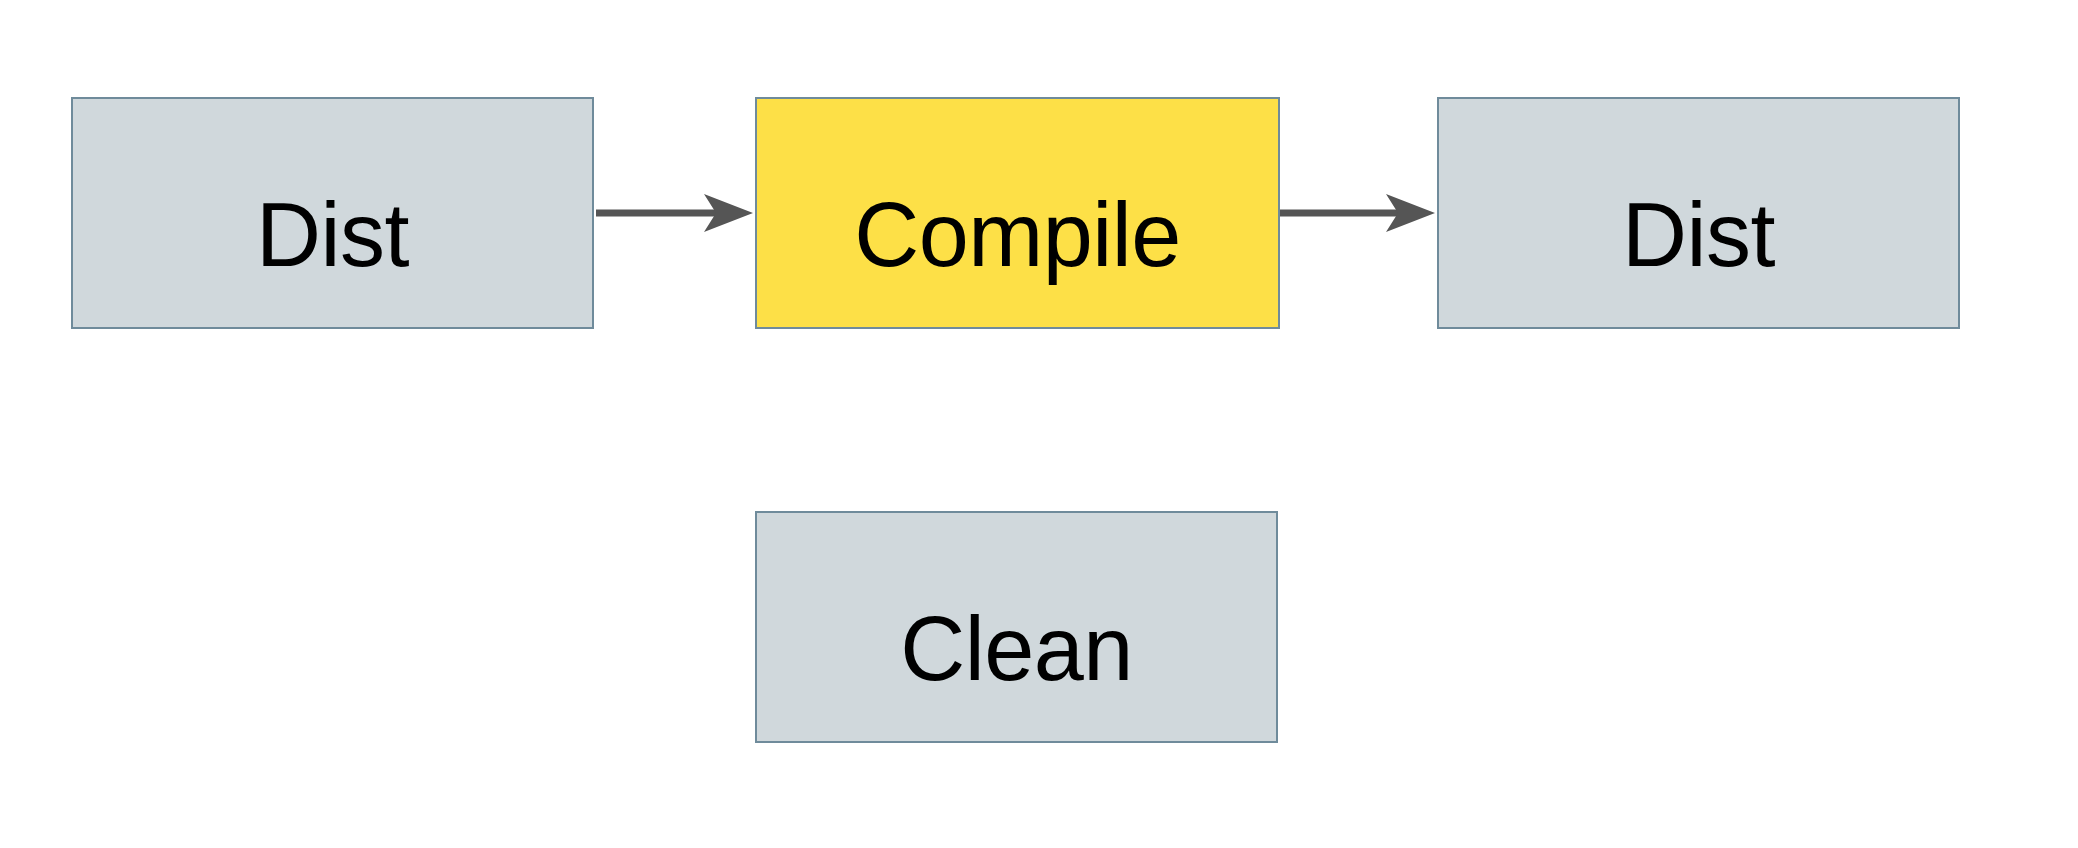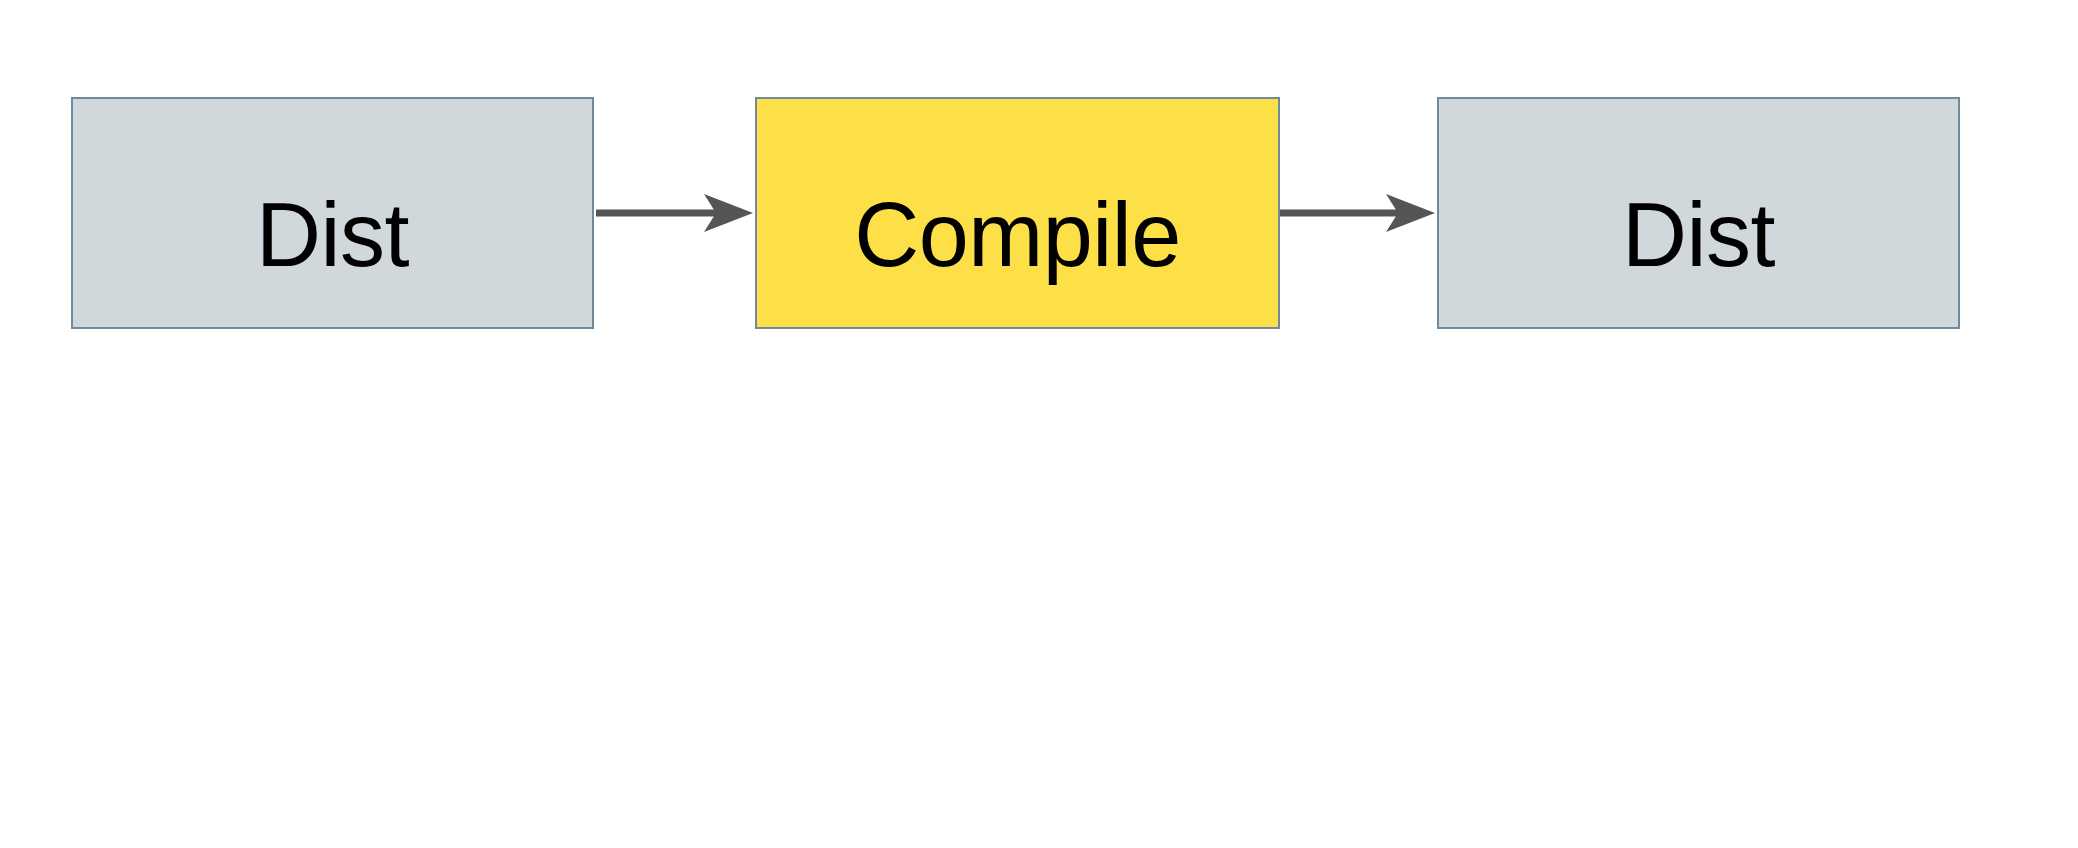--- a/index.html
+++ b/index.html
@@ -91,14 +91,17 @@
   </div>
 
   <div class="node" style="left: 755px; top: 97px; width: 525px; height: 232px; background: #fde047; border-color: rgb(111, 139, 155); border-width: 2px;">
     <span class="node-label" style="font-size: 90px; color: rgb(0, 0, 0);">Compile</span>
   </div>
 
   <div class="node" style="left: 1437px; top: 97px; width: 523px; height: 232px; background: rgb(208, 216, 220); border-color: rgb(111, 139, 155); border-width: 2px;">
     <span class="node-label" style="font-size: 90px; color: rgb(0, 0, 0);">Dist</span>
   </div>
 
+  <div class="node" style="left: 755px; top: 511px; width: 523px; height: 232px; background: rgb(208, 216, 220); border-color: rgb(111, 139, 155); border-width: 2px;">
+    <span class="node-label" style="font-size: 90px; color: rgb(0, 0, 0);">Clean</span>
+  </div>
 
 </div>
 
 </body></html>

